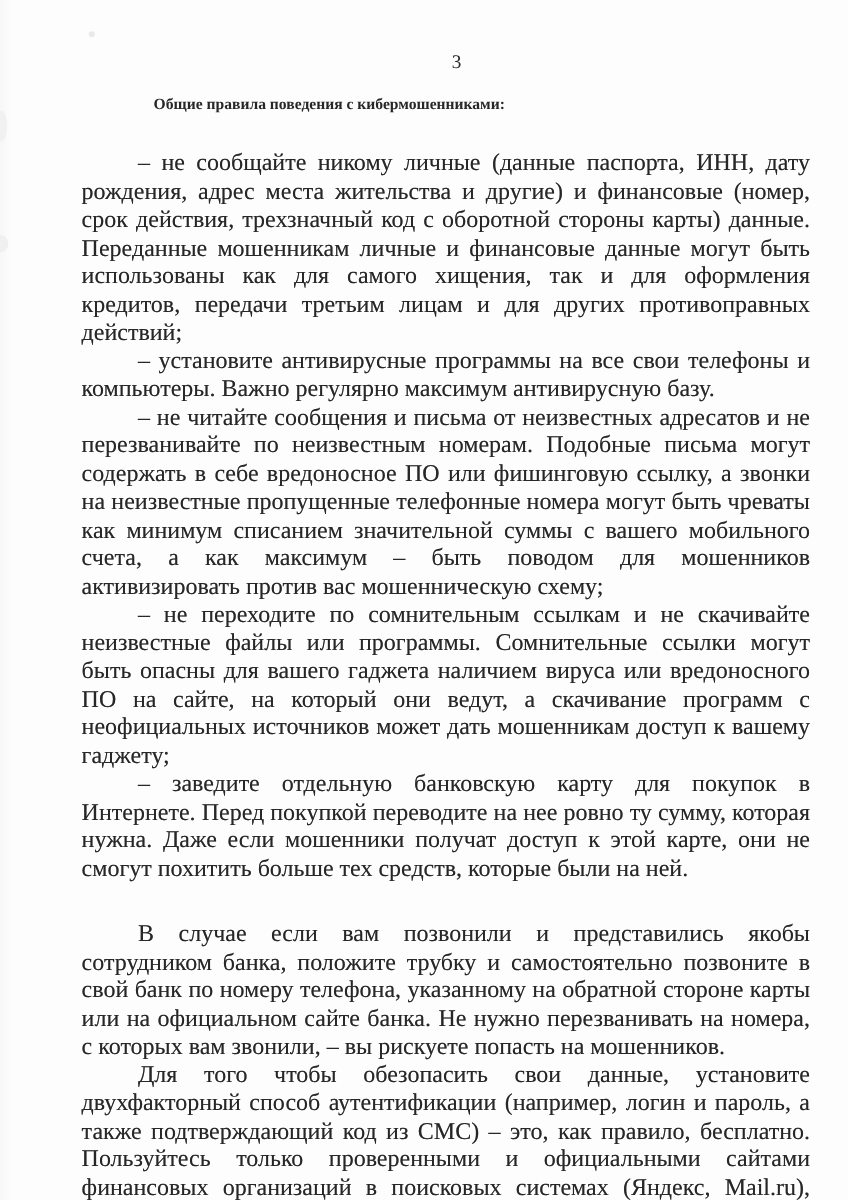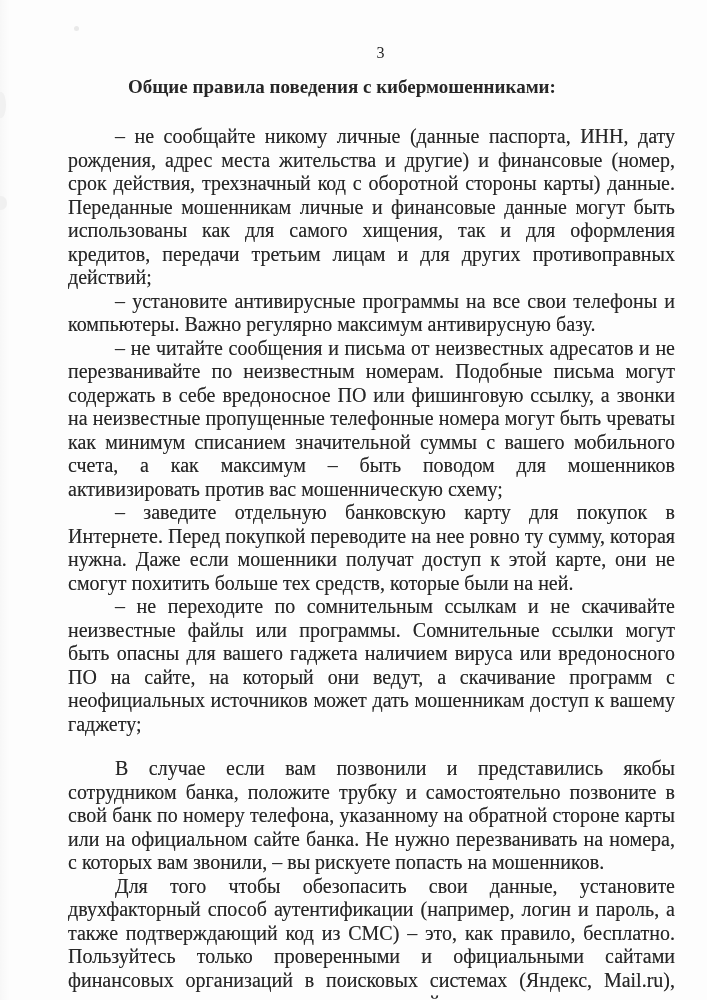--- a/index.html
+++ b/index.html
@@ -22,39 +22,39 @@
     padding: 44px 32px 0 68px;
     background: linear-gradient(90deg, rgba(0,0,0,0.025) 0px, rgba(0,0,0,0) 10px);
   }
   .page-number {
     text-align: center;
     font-size: 16px;
     line-height: 18px;
     transform: translateX(9px);
   }
   .heading {
-    font-size: 19px;
+    font-size: 13px;
     font-weight: bold;
     line-height: 23px;
     margin: 13px 0 0 60px;
   }
   .content {
     margin-top: 27px;
   }
   .para {
     margin: 0;
     font-size: 20px;
     line-height: 23.5px;
     text-align: justify;
     text-align-last: left;
     text-indent: 47px;
     text-shadow: 0 0 0.4px rgba(20,20,20,0.45);
   }
   .para.section-gap {
-    margin-top: 21px;
+    margin-top: 31px;
   }
   .artifact {
     position: absolute;
     border-radius: 50%;
   }
   .artifact.a1 { left: -4px; top: 92px;  width: 10px; height: 26px; background: #f1f1f1; }
   .artifact.a2 { left: -5px; top: 196px; width: 12px; height: 14px; background: #f0f0f0; }
   .artifact.a3 { left: 74px; top: 26px;  width: 5px;  height: 5px;  background: #e9e9e9; }
 </style>
 </head>
@@ -66,18 +66,18 @@
   <div class="artifact a3"></div>
 
   <div class="page-number">3</div>
 
   <h1 class="heading">Общие правила поведения с кибермошенниками:</h1>
 
   <div class="content">
     <p class="para">– не сообщайте никому личные (данные паспорта, ИНН, дату рождения, адрес места жительства и другие) и финансовые (номер, срок действия, трехзначный код с оборотной стороны карты) данные. Переданные мошенникам личные и финансовые данные могут быть использованы как для самого хищения, так и для оформления кредитов, передачи третьим лицам и для других противоправных действий;</p>
     <p class="para">– установите антивирусные программы на все свои телефоны и компьютеры. Важно регулярно максимум антивирусную базу.</p>
     <p class="para">– не читайте сообщения и письма от неизвестных адресатов и не перезванивайте по неизвестным номерам. Подобные письма могут содержать в себе вредоносное ПО или фишинговую ссылку, а звонки на неизвестные пропущенные телефонные номера могут быть чреваты как минимум списанием значительной суммы с вашего мобильного счета, а как максимум – быть поводом для мошенников активизировать против вас мошенническую схему;</p>
+    <p class="para">– не переходите по сомнительным ссылкам и не скачивайте неизвестные файлы или программы. Сомнительные ссылки могут быть опасны для вашего гаджета наличием вируса или вредоносного ПО на сайте, на который они ведут, а скачивание программ с неофициальных источников может дать мошенникам доступ к вашему гаджету;</p>
     <p class="para">– заведите отдельную банковскую карту для покупок в Интернете. Перед покупкой переводите на нее ровно ту сумму, которая нужна. Даже если мошенники получат доступ к этой карте, они не смогут похитить больше тех средств, которые были на ней.</p>
-    <p class="para">– не переходите по сомнительным ссылкам и не скачивайте неизвестные файлы или программы. Сомнительные ссылки могут быть опасны для вашего гаджета наличием вируса или вредоносного ПО на сайте, на который они ведут, а скачивание программ с неофициальных источников может дать мошенникам доступ к вашему гаджету;</p>
     <p class="para section-gap">В случае если вам позвонили и представились якобы сотрудником банка, положите трубку и самостоятельно позвоните в свой банк по номеру телефона, указанному на обратной стороне карты или на официальном сайте банка. Не нужно перезванивать на номера, с которых вам звонили, – вы рискуете попасть на мошенников.</p>
     <p class="para">Для того чтобы обезопасить свои данные, установите двухфакторный способ аутентификации (например, логин и пароль, а также подтверждающий код из СМС) – это, как правило, бесплатно. Пользуйтесь только проверенными и официальными сайтами финансовых организаций в поисковых системах (Яндекс, Mail.ru), помеченными цветным кружком с галочкой.</p>
   </div>
 </div>
 
 </body></html>

